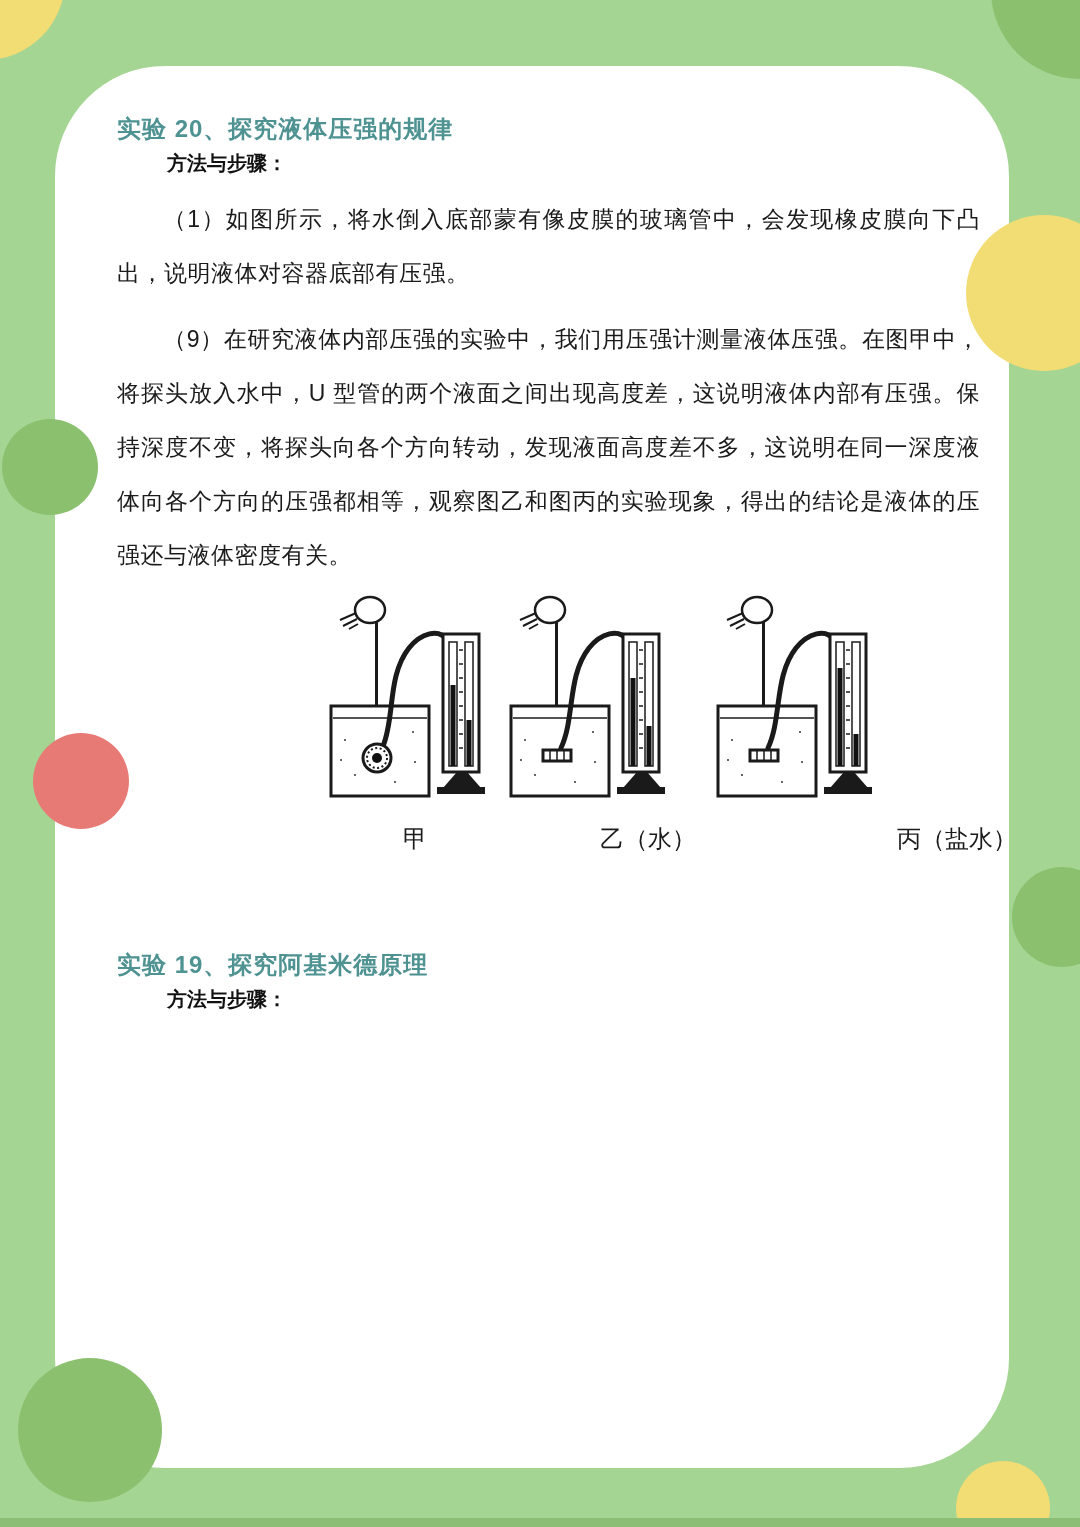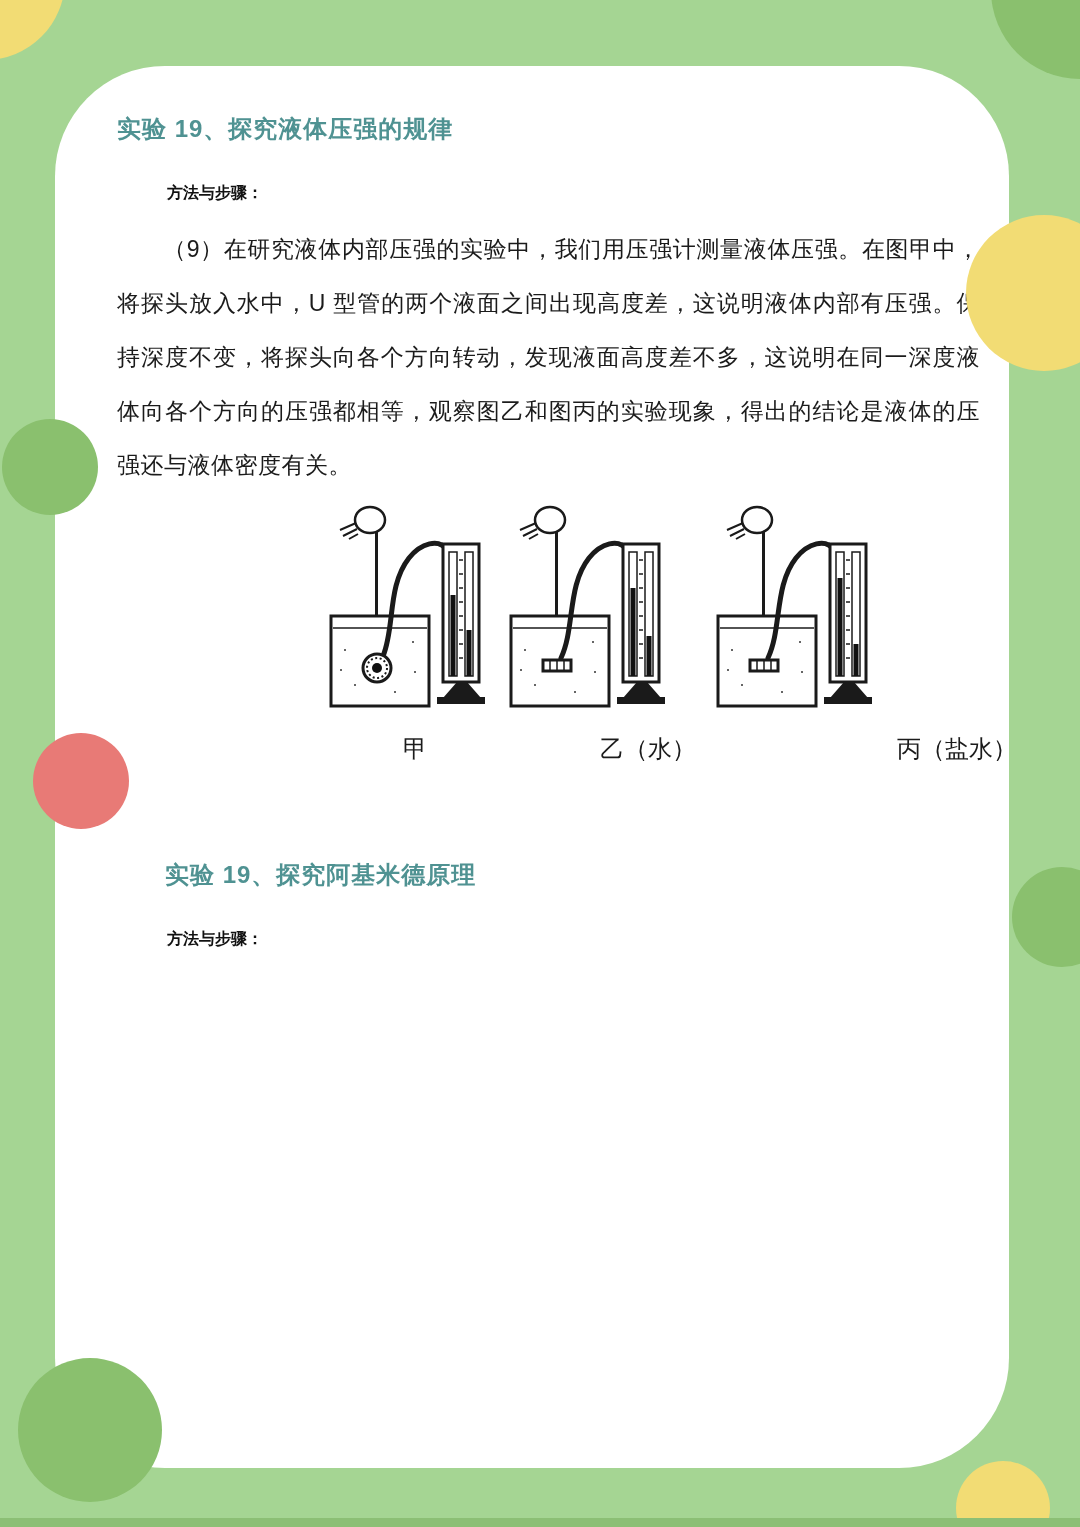--- a/index.html
+++ b/index.html
@@ -38,23 +38,22 @@
     overflow: hidden;
   }
   .sec-title {
     font-size: 24px;
     line-height: 34px;
     font-weight: bold;
     color: #4f9292;
     letter-spacing: 1px;
   }
   .sub-title {
-    margin-top: 30px;
     padding-left: 50px;
-    font-size: 16px;
+    font-size: 20px;
     line-height: 34px;
     font-weight: bold;
     color: #111111;
   }
   .body-text {
     margin-top: 12px;
     margin-bottom: 6px;
     font-size: 23px;
     line-height: 54px;
     color: #1b1b1b;
@@ -75,33 +74,34 @@
     position: absolute;
     top: 233px;
     transform: translateX(-50%);
     font-size: 24px;
     color: #1b1b1b;
     white-space: nowrap;
   }
   .fl-1 { left: 298px; }
   .fl-2 { left: 531px; }
   .fl-3 { left: 840px; }
-  .exp19-title { margin-top: 88px; margin-left: 48px; }
+  .exp19-title { margin-top: 88px; }
   .step-text { margin-top: 10px; }
 </style>
 </head>
 <body>
 
 <div class="page">
 
   <div class="card">
 
-    <div class="sec-title">实验 19、探究液体压强的规律</div>
+    <div class="sec-title">实验 20、探究液体压强的规律</div>
     <div class="sub-title">方法与步骤：</div>
 
+    <p class="body-text">（1）如图所示，将水倒入底部蒙有像皮膜的玻璃管中，会发现橡皮膜向下凸出，说明液体对容器底部有压强。</p>
     <p class="body-text">（9）在研究液体内部压强的实验中，我们用压强计测量液体压强。在图甲中，将探头放入水中，U 型管的两个液面之间出现高度差，这说明液体内部有压强。保持深度不变，将探头向各个方向转动，发现液面高度差不多，这说明在同一深度液体向各个方向的压强都相等，观察图乙和图丙的实验现象，得出的结论是液体的压强还与液体密度有关。</p>
 
     <div class="figures">
 
       <svg class="fig fig-1" viewBox="0 0 160 212">
         <g stroke="#1a1a1a" fill="none" stroke-width="2.5">
 
           <ellipse cx="45" cy="20" rx="15" ry="13"></ellipse>
           <path d="M31,23 L15,30 M32,29 L18,36 M33,34 L24,39" stroke-width="2"></path>
 

